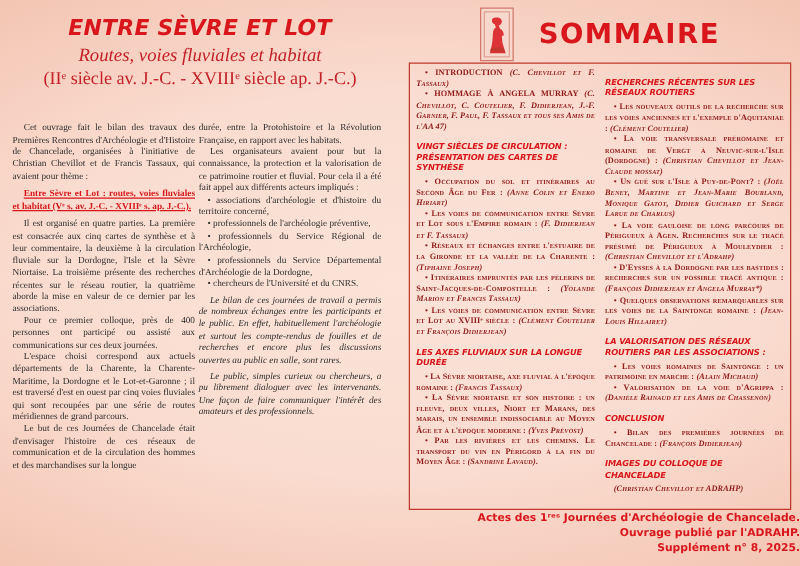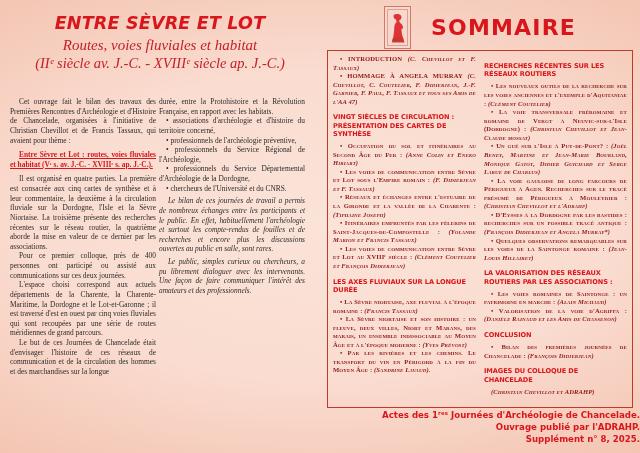--- a/index.html
+++ b/index.html
@@ -51,21 +51,20 @@
     color: #c42027;
     font-family: "Liberation Serif", serif;
     font-style: italic;
     font-size: 15px;
     line-height: 1.2;
     margin: 1px 0;
   }
   .subtitle2 {
     color: #c42027;
     font-family: "Liberation Serif", serif;
-    font-style: italic;
     font-size: 14.5px;
     line-height: 1.2;
     margin: 1px 0 0 0;
   }
 
   .body-cols {
     position: absolute;
     top: 97px;
     left: 10px;
     width: 302px;
@@ -172,20 +171,21 @@
     font-variant: small-caps;
     font-weight: bold;
     letter-spacing: 0.1px;
   }
   .somm-col .entry .auth {
     font-style: italic;
   }
   .somm-col .section {
     color: #d8161b;
     font-family: "DejaVu Sans", sans-serif;
+    font-style: italic;
     font-weight: bold;
     font-size: 6.6px;
     line-height: 1.25;
     text-indent: 0;
     margin: 7px 0 4px 0;
     text-align: left;
     letter-spacing: -0.1px;
   }
 
   .footer-right {
@@ -220,20 +220,21 @@
         <p>Cet ouvrage fait le bilan des travaux des Premières Rencontres d'Archéologie et d'Histoire de Chancelade, organisées à l'initiative de Christian Chevillot et de Francis Tassaux, qui avaient pour thème :</p>
         <span class="highlight">Entre Sèvre et Lot : routes, voies fluviales et habitat (Vᵉ s. av. J.-C. - XVIIIᵉ s. ap. J.-C.).</span>
         <p>Il est organisé en quatre parties. La première est consacrée aux cinq cartes de synthèse et à leur commentaire, la deuxième à la circulation fluviale sur la Dordogne, l'Isle et la Sèvre Niortaise. La troisième présente des recherches récentes sur le réseau routier, la quatrième aborde la mise en valeur de ce dernier par les associations.</p>
         <p>Pour ce premier colloque, près de 400 personnes ont participé ou assisté aux communications sur ces deux journées.</p>
         <p>L'espace choisi correspond aux actuels départements de la Charente, la Charente-Maritime, la Dordogne et le Lot-et-Garonne ; il est traversé d'est en ouest par cinq voies fluviales qui sont recoupées par une série de routes méridiennes de grand parcours.</p>
         <p>Le but de ces Journées de Chancelade était d'envisager l'histoire de ces réseaux de communication et de la circulation des hommes et des marchandises sur la longue</p>
       </div>
 
       <div class="body-col">
         <p class="noindent">durée, entre la Protohistoire et la Révolution Française, en rapport avec les habitats.</p>
+        <p>Les organisateurs avaient pour but la connaissance, la protection et la valorisation de ce patrimoine routier et fluvial. Pour cela il a été fait appel aux différents acteurs impliqués :</p>
         <p class="bullet">• associations d'archéologie et d'histoire du territoire concerné,</p>
         <p class="bullet">• professionnels de l'archéologie préventive,</p>
         <p class="bullet">• professionnels du Service Régional de l'Archéologie,</p>
         <p class="bullet">• professionnels du Service Départemental d'Archéologie de la Dordogne,</p>
         <p class="bullet">• chercheurs de l'Université et du CNRS.</p>
         <p class="spaced">Le bilan de ces journées de travail a permis de nombreux échanges entre les participants et le public. En effet, habituellement l'archéologie et surtout les compte-rendus de fouilles et de recherches et encore plus les discussions ouvertes au public en salle, sont rares.</p>
         <p class="spaced">Le public, simples curieux ou chercheurs, a pu librement dialoguer avec les intervenants. Une façon de faire communiquer l'intérêt des amateurs et des professionnels.</p>
       </div>
 
     </div>

